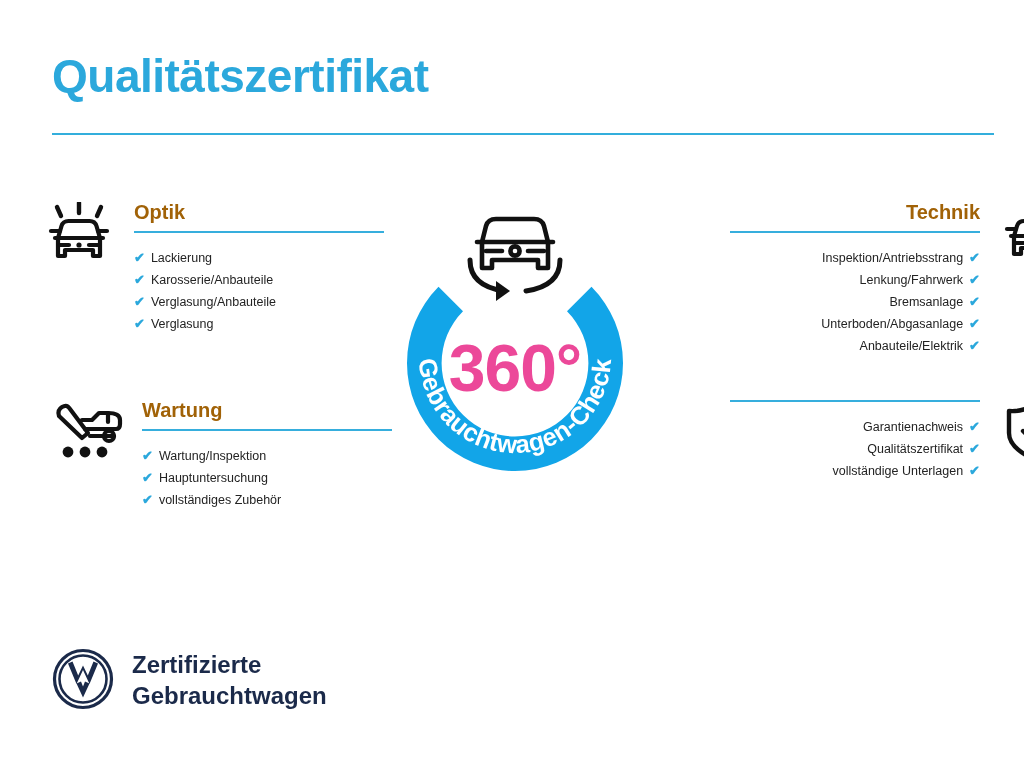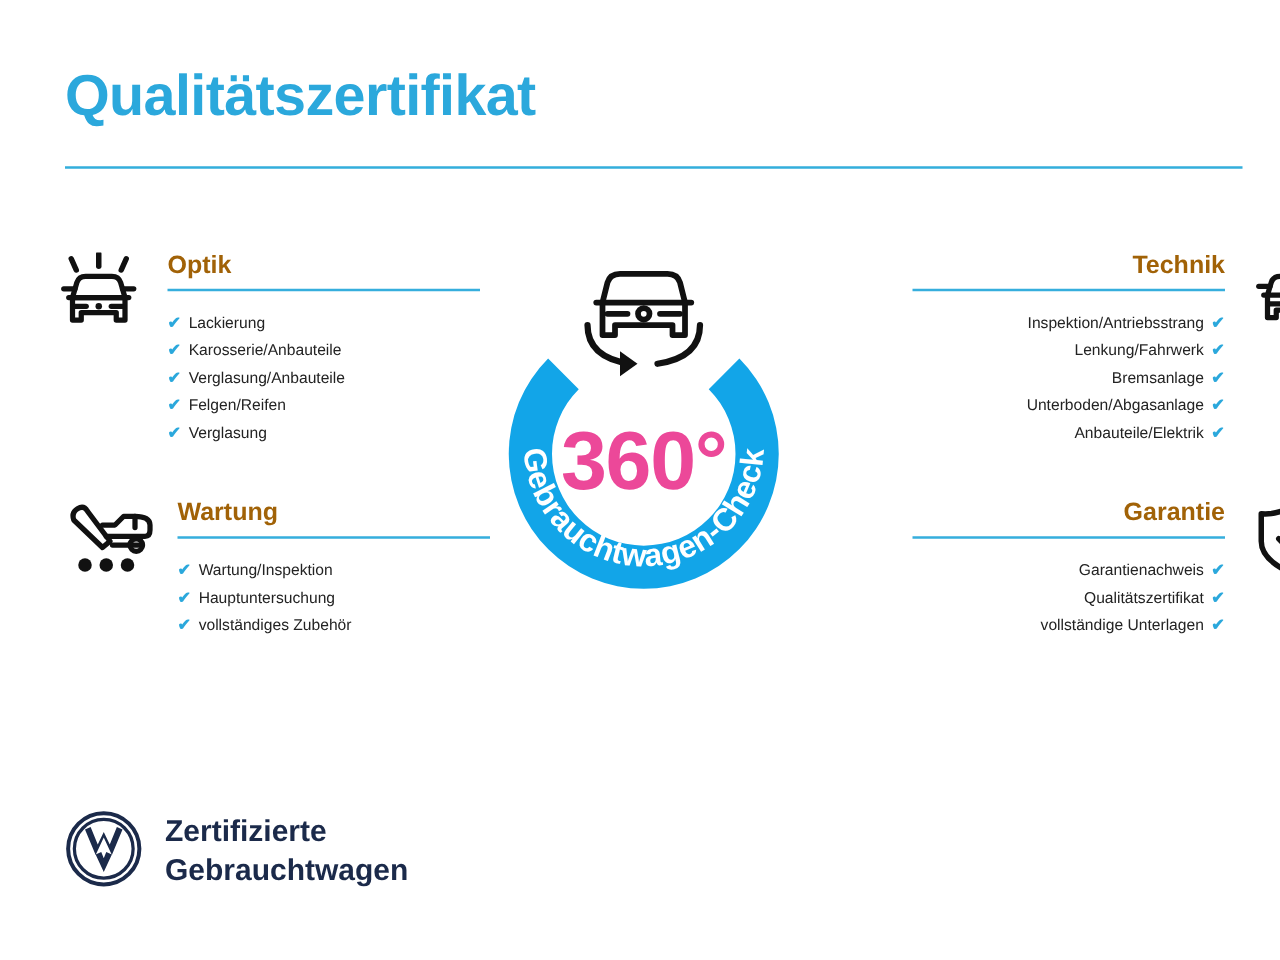--- a/index.html
+++ b/index.html
@@ -168,21 +168,20 @@
         </g>
         <circle cx="35" cy="43" r="2.6" fill="#111"></circle>
       </svg>
     </span>
     <div class="q-head">Optik</div>
     <div class="q-rule"></div>
     <ul class="q-list">
       <li><span class="chk">✔</span><span>Lackierung</span></li>
       <li><span class="chk">✔</span><span>Karosserie/Anbauteile</span></li>
       <li><span class="chk">✔</span><span>Verglasung/Anbauteile</span></li>
-      <li><span class="chk">✔</span><span>Felgen/Reifen</span></li>
       <li><span class="chk">✔</span><span>Verglasung</span></li>
     </ul>
   </div>
 
   <div class="quadrant q-wartung q-left">
     <span class="q-icon">
       <svg width="72" height="64" viewBox="0 0 72 64">
         <g stroke="#111" stroke-width="4.2" fill="none" stroke-linejoin="round" stroke-linecap="round">
           <path d="M7 16 Q5 10 10 7 Q15 4 18 9 L36 33 L30 38 Z"></path>
           <path d="M30 20 L40 20 L47 13 L56 13 L56 22"></path>
@@ -233,21 +232,20 @@
     </ul>
   </div>
 
   <div class="quadrant q-garantie q-right">
     <span class="q-icon">
       <svg width="72" height="64" viewBox="0 0 72 64">
         <path d="M36 5 Q48 12 61 11 L61 33 Q61 48 36 59 Q11 48 11 33 L11 11 Q24 12 36 5 Z" fill="none" stroke="#111" stroke-width="4.4" stroke-linejoin="round"></path>
         <path d="M25 31 L33 39 L49 22" fill="none" stroke="#111" stroke-width="4.4" stroke-linecap="round" stroke-linejoin="round"></path>
       </svg>
     </span>
-    <div class="q-head">Garantie</div>
     <div class="q-rule"></div>
     <ul class="q-list">
       <li><span>Garantienachweis</span><span class="chk">✔</span></li>
       <li><span>Qualitätszertifikat</span><span class="chk">✔</span></li>
       <li><span>vollständige Unterlagen</span><span class="chk">✔</span></li>
     </ul>
   </div>
 
   <div class="badge">
     <svg width="282" height="300" viewBox="0 0 282 300">

